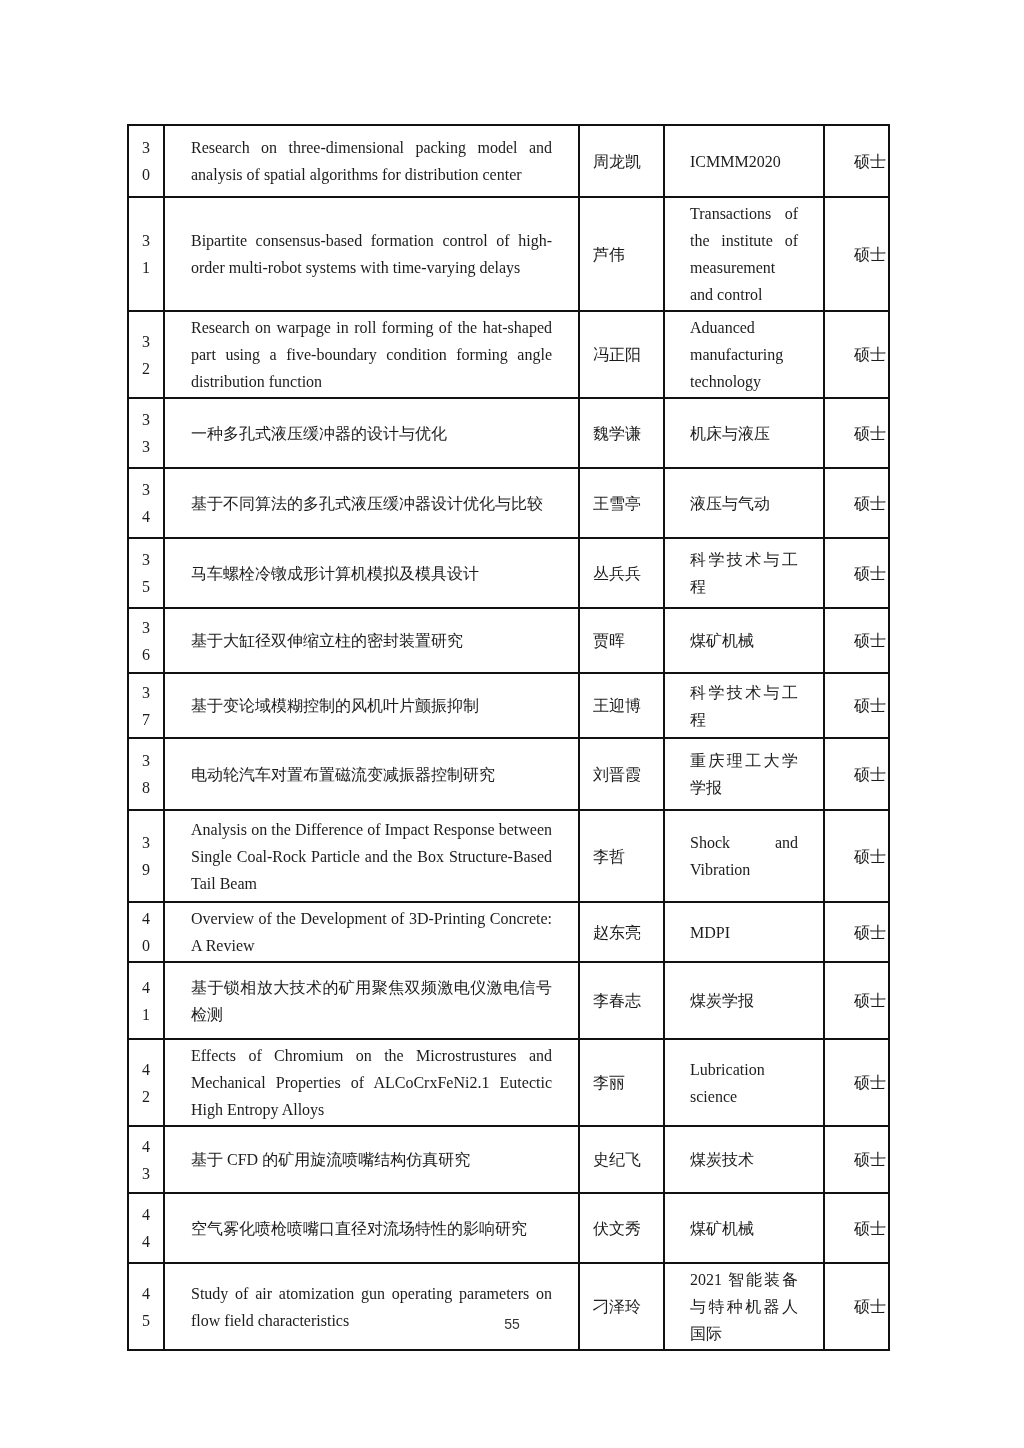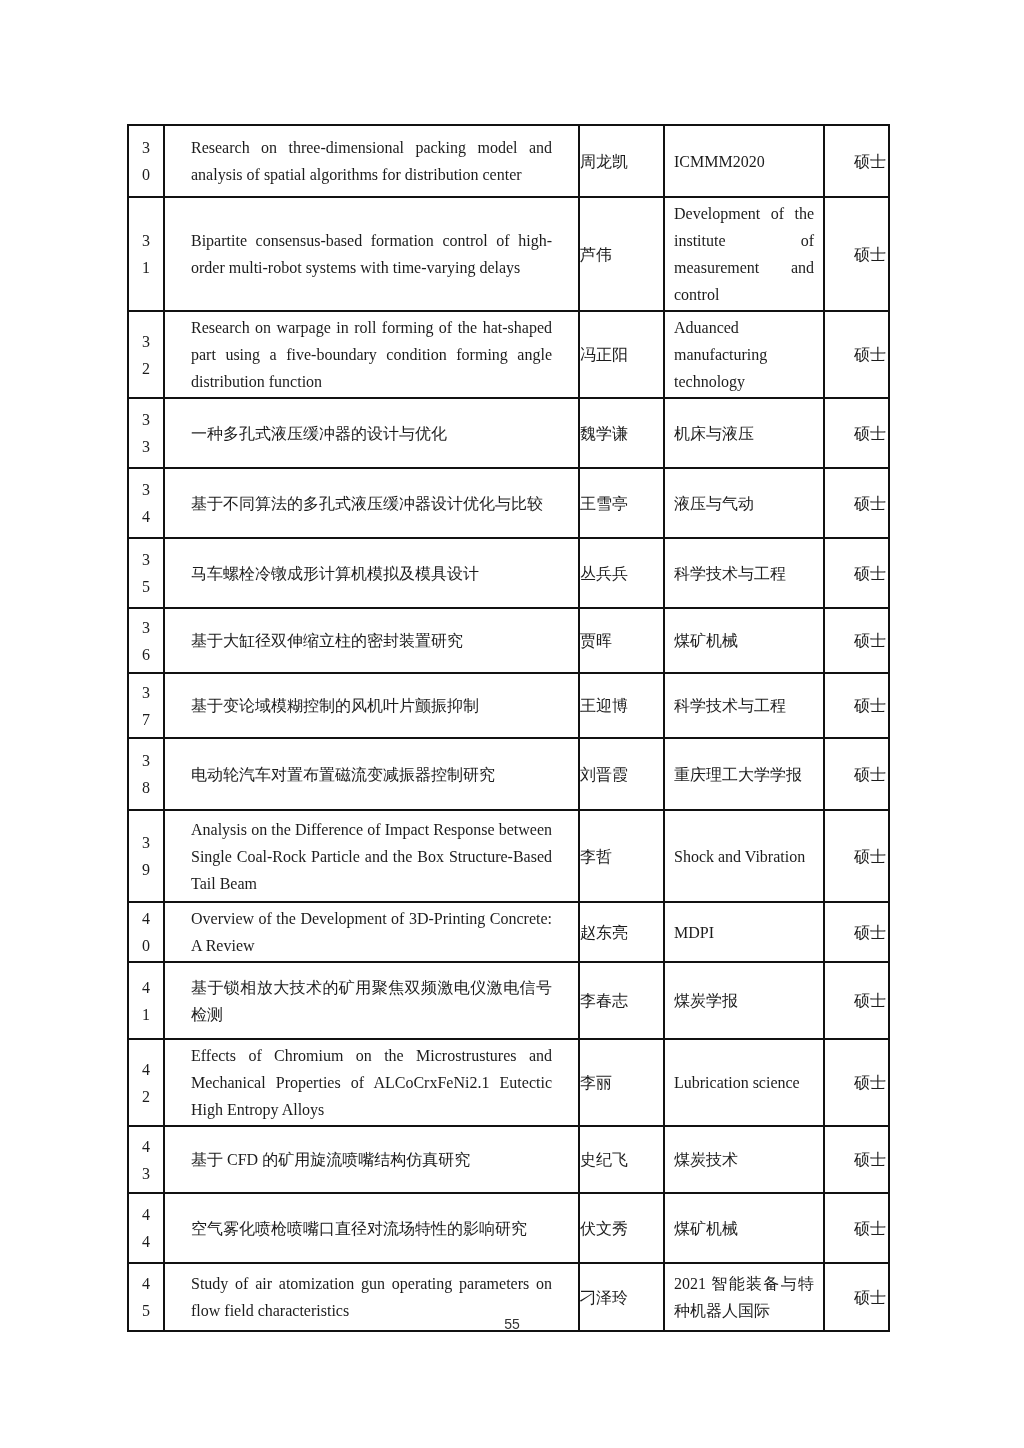--- a/index.html
+++ b/index.html
@@ -36,25 +36,25 @@
     text-align: center;
     white-space: pre-line;
     padding: 2px 0;
   }
   td.c-title {
     text-align: justify;
     padding: 2px 26px;
   }
   td.c-author {
     text-align: left;
-    padding: 2px 0;
+    padding: 2px 13px;
   }
   td.c-venue {
     text-align: justify;
-    padding: 2px 9px;
+    padding: 2px 25px;
   }
   td.c-degree {
     text-align: right;
     padding: 2px 2px;
   }
   .page-number {
     position: absolute;
     top: 1316px;
     left: 0;
     right: 0;
@@ -84,21 +84,21 @@
     <td class="c-title">Research on three-dimensional packing model and analysis of spatial algorithms for distribution center</td>
     <td class="c-author">周龙凯</td>
     <td class="c-venue">ICMMM2020</td>
     <td class="c-degree">硕士</td>
   </tr>
         <tr style="height: 107px;">
     <td class="c-no">3
 1</td>
     <td class="c-title">Bipartite consensus-based formation control of high-order multi-robot systems with time-varying delays</td>
     <td class="c-author">芦伟</td>
-    <td class="c-venue">Development of the institute of measurement and control</td>
+    <td class="c-venue">Transactions of the institute of measurement and control</td>
     <td class="c-degree">硕士</td>
   </tr>
         <tr style="height: 80px;">
     <td class="c-no">3
 2</td>
     <td class="c-title">Research on warpage in roll forming of the hat-shaped part using a five-boundary condition forming angle distribution function</td>
     <td class="c-author">冯正阳</td>
     <td class="c-venue">Aduanced manufacturing technology</td>
     <td class="c-degree">硕士</td>
   </tr>

